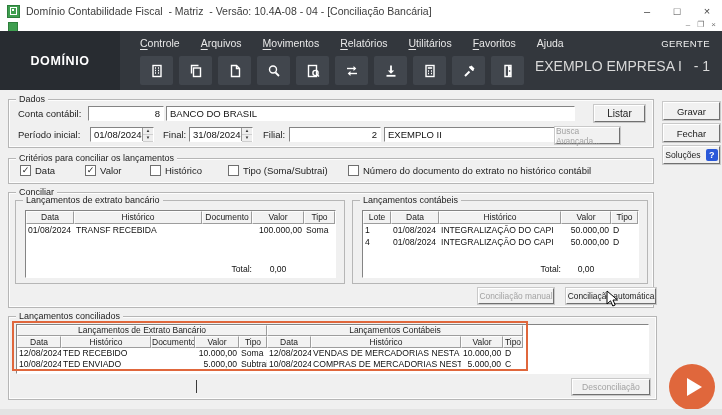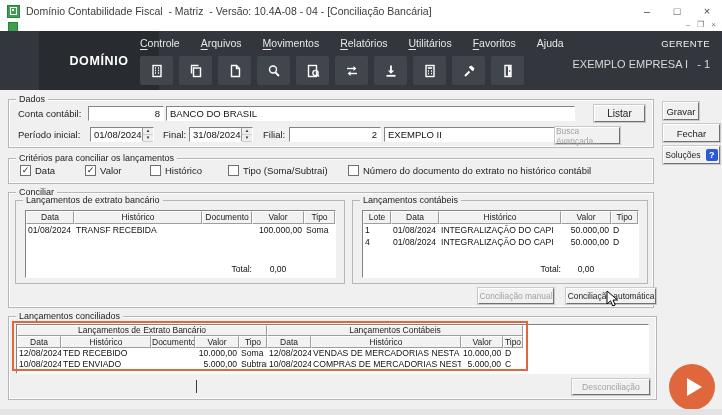--- a/index.html
+++ b/index.html
@@ -17,30 +17,30 @@
   .win-btn { width:30px; height:22px; display:flex; align-items:center; justify-content:center; font-size:11px; color:#444; cursor:default; }
 
   
   .mdi-strip { position:absolute; left:0; top:22px; width:722px; height:9px; background:#ffffff; }
   .mdi-icon { position:absolute; left:8px; top:0px; width:10px; height:10px; background:#3e9e4f; border:1px solid #2e7e3c; }
   .mdi-controls { position:absolute; right:6px; top:-2px; display:flex; gap:7px; font-size:8px; color:#777; }
 
   
   .header { position:absolute; left:0; top:31px; width:722px; height:59px; background:#33373d; }
   .logo { position:absolute; left:0; top:0; width:120px; height:59px; background:#282c31; color:#fff;
-          display:flex; align-items:center; justify-content:center; font-size:12.5px; font-weight:bold; letter-spacing:.6px;margin-left:39px; }
+          display:flex; align-items:center; justify-content:center; font-size:12.5px; font-weight:bold; letter-spacing:.6px; }
   .menus { position:absolute; left:140px; top:6px; display:flex; gap:21px; }
   .menu-item { font-size:10.5px; color:#e8e8e8; cursor:default; }
   .menu-item u { text-underline-offset:2px; }
   .toolbar { position:absolute; left:140px; top:25px; display:flex; gap:6px; }
   .tool-btn { width:33px; height:29px; background:#41464d; border-radius:2px; display:flex; align-items:center; justify-content:center; }
   .tool-btn svg { stroke:#fff; fill:none; stroke-width:1.4; }
   .hdr-right { position:absolute; right:12px; top:7px; text-align:right; }
   .role { font-size:9.5px; color:#f0f0f0; letter-spacing:.4px; }
-  .company { margin-top:9px; font-size:11px; color:#d9d9d9; white-space:pre;padding-left:32px; }
+  .company { margin-top:9px; font-size:14px; color:#d9d9d9; white-space:pre;padding-left:32px; }
 
   
   .groupbox { position:absolute; border:1px solid #b6b6b6; box-shadow:inset 0 0 0 1px #fdfdfd; }
   .legend { position:absolute; top:-6px; left:7px; background:#f0f0f0; padding:0 3px; font-size:9px; color:#222; line-height:10px; }
   .lbl { position:absolute; font-size:9.5px; color:#1c1c1c; line-height:15px; }
   .field { position:absolute; height:15px; background:#fff; border:1px solid; border-color:#848484 #fff #fff #848484;
            font-size:9.5px; color:#111; padding:0 3px; line-height:13px; }
   input.field { font-family:"Liberation Sans",sans-serif; }
   .right { text-align:right; }
   .btn { position:absolute; background:#f1f1f1; border:1px solid; border-color:#ffffff #707070 #707070 #ffffff;
@@ -209,21 +209,21 @@
     <span class="spin">
         <span>▲</span>
         <span>▼</span>
       </span>
   </div>
   <div class="lbl" style="left:263px; top:127px;">Filial:</div>
   <input class="field right" style="left: 289px; top: 127px; width: 92px;" value="2">
   <div class="field" style="left:384px; top:127px; width:190px;">EXEMPLO II</div>
   <div class="btn disabled" style="left:555px; top:127px; width:65px; height:17px; font-size:8.4px;">Busca Avançada...</div>
 
-  <div class="btn" style="left:663px; top:102px; width:36px; height:18px; font-size:9.5px;">Gravar</div>
+  <div class="btn" style="left:663px; top:102px; width:57px; height:18px; font-size:9.5px;">Gravar</div>
   <div class="btn" style="left:663px; top:124px; width:57px; height:18px; font-size:9.5px;">Fechar</div>
   <div class="btn" style="left:663px; top:146px; width:57px; height:18px; font-size:8.6px;">
     <span>Soluções</span>
     <span class="help-badge">?</span>
   </div>
 
   <div class="groupbox" style="left:8px; top:158px; width:646px; height:26px;">
     <div class="legend">Critérios para conciliar os lançamentos</div>
   </div>
   <div class="checkbox" style="left:20px; top:165px;">

